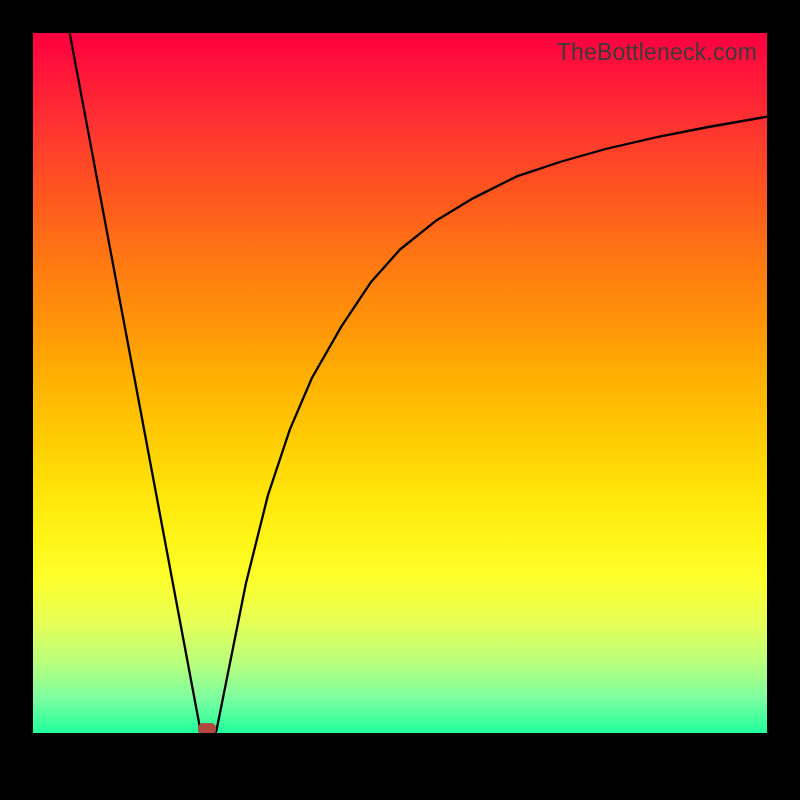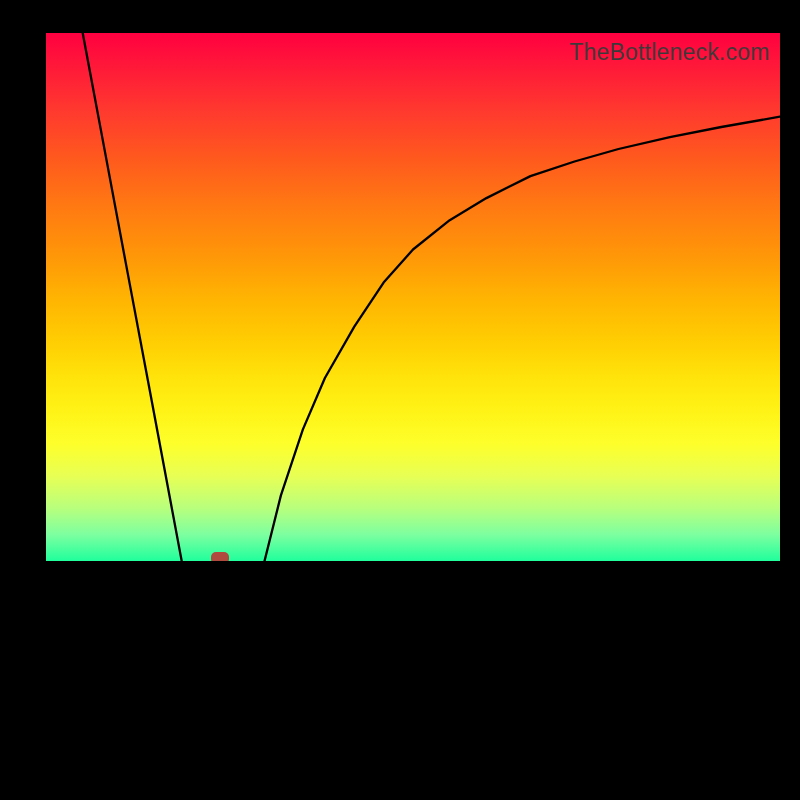--- a/index.html
+++ b/index.html
@@ -1,18 +1,18 @@
 <!DOCTYPE html>
 <html><head>
 <meta charset="utf-8">
 <style>
   html,body{margin:0;padding:0;width:800px;height:800px;background:#fff;font-family:Arial,Helvetica,sans-serif}
   .wrap{position:relative;width:800px;height:800px}
   .frame{position:absolute;inset:0;background:#000}
-  .plot-area{position:absolute;left:46px;top:33px;width:734px;height:528px;overflow:hidden}
+  .plot-area{position:absolute;left:33px;top:33px;width:734px;height:700px;overflow:hidden}
   .gradient{position:absolute;inset:0;
     background:linear-gradient(to bottom,
       #ff0040 0%,
       #ff1b38 7%,
       #ff3a2e 15%,
       #ff5a1d 24%,
       #ff7a12 33%,
       #ff9608 42%,
       #ffb302 50%,
       #ffcc02 58%,

